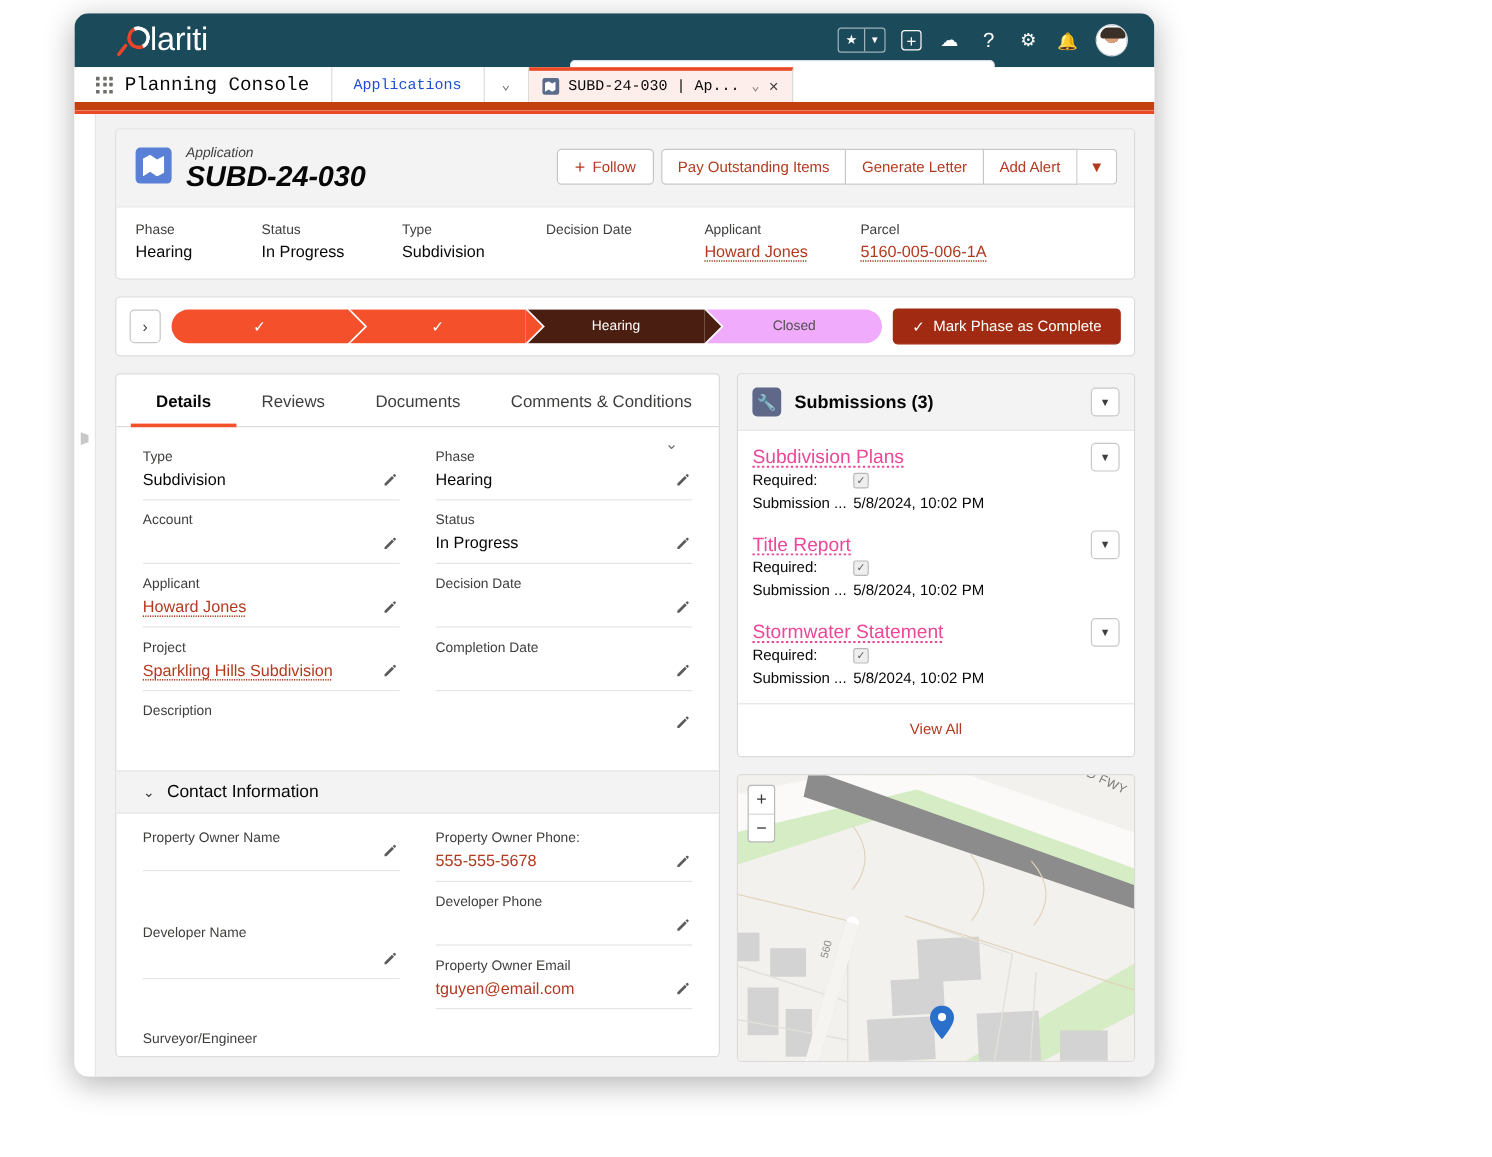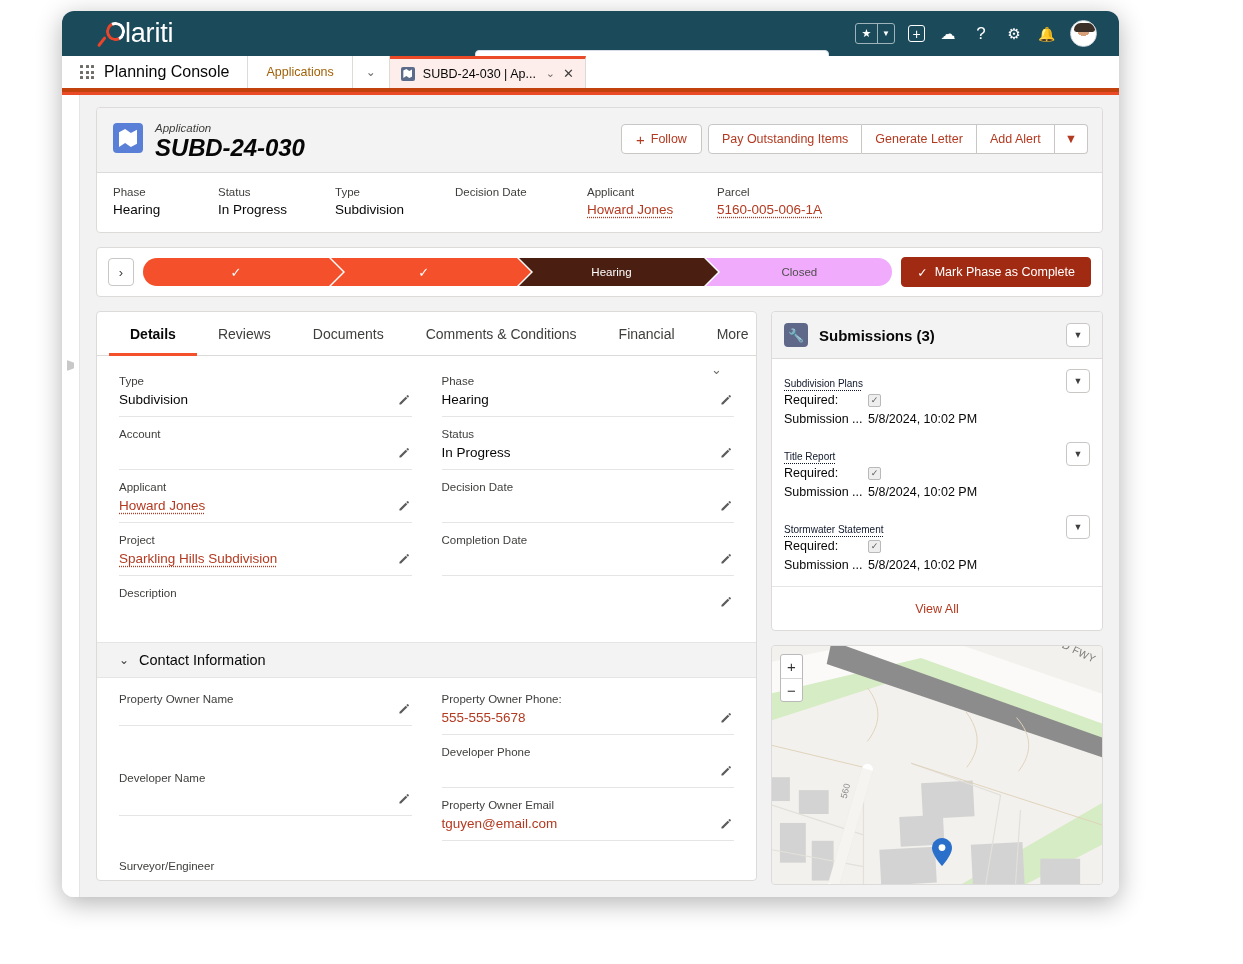--- a/index.html
+++ b/index.html
@@ -7,21 +7,21 @@
     width: 1243px; height: 964px;
     background: #ffffff;
     font-family: "Liberation Sans", sans-serif;
     overflow: hidden;
   }
 
   
   .window-frame {
     position: absolute;
     left: 62px; top: 11px;
-    width: 1057px; height: 886px;
+    width: 900px; height: 886px;
     background: #ffffff;
     border-radius: 12px;
     box-shadow: 0 6px 26px rgba(0,0,0,0.30);
     overflow: hidden;
   }
 
   
   .global-header {
     position: relative;
     height: 45px;
@@ -137,23 +137,24 @@
   .avatar::after {
     content:"";
     position:absolute; left:3px; top:2px; width:21px; height:9px;
     background:#3b3027; border-radius: 11px 11px 4px 4px;
   }
 
   
   .app-nav {
     height: 36px;
     background: #ffffff;
-    border-bottom: 4px solid #c2410c;
+    border-bottom: 7px solid #c2410c;
     display: flex; align-items: stretch;
     position: relative;
+    font-family: Liberation Mono, monospace;
   }
   .waffle {
     width: 42px;
     display: flex; align-items: center; justify-content: center;
     padding-left: 8px;
   }
   .waffle .grid {
     display: grid;
     grid-template-columns: repeat(3, 3px);
     grid-template-rows: repeat(3, 3px);
@@ -161,21 +162,21 @@
   }
   .waffle .grid i { background: #706e6b; border-radius: 0.5px; display:block; }
   .app-name {
     display: flex; align-items: center;
     font-size: 16px; color: #080707; font-weight: 400;
     padding-right: 18px;
   }
   .nav-item {
     display: flex; align-items: center;
     padding: 12px 18px;
-    font-size: 12.5px; color: #a16207;
+    font-size: 12.5px; color: #1d4ed8;
     border-left: 1px solid #dddbda;
   }
   .nav-caret {
     display: flex; align-items: center; justify-content: center;
     width: 38px;
     border-left: 1px solid #dddbda;
     border-right: 1px solid #dddbda;
     color: #706e6b; font-size: 12px;
   }
   .obj-tab {
@@ -472,21 +473,21 @@
     width: 24px; height: 24px;
     border: 1px solid #c9c7c5; border-radius: 4px;
     background: #ffffff;
     display: flex; align-items: center; justify-content: center;
     color: #3e3e3c; font-size: 9px;
     flex: 0 0 auto;
   }
   .sub-list { padding: 6px 12px 2px 12px; }
   .sub-item { position: relative; padding: 8px 0 9px 0; }
   .sub-name {
-    color: #0f172a; font-size: 10px;
+    color: #ec4899; font-size: 16px;
     text-decoration: underline;
     text-decoration-style: dotted;
     text-underline-offset: 3px;
     display: inline-block;
   }
   .sub-row { display: flex; font-size: 12.5px; color: #080707; line-height: 19px; }
   .sub-key { width: 84px; color: #080707; flex: 0 0 auto; }
   .sub-val { color: #080707; text-align: center; }
   .chkbox {
     width: 13px; height: 13px;

